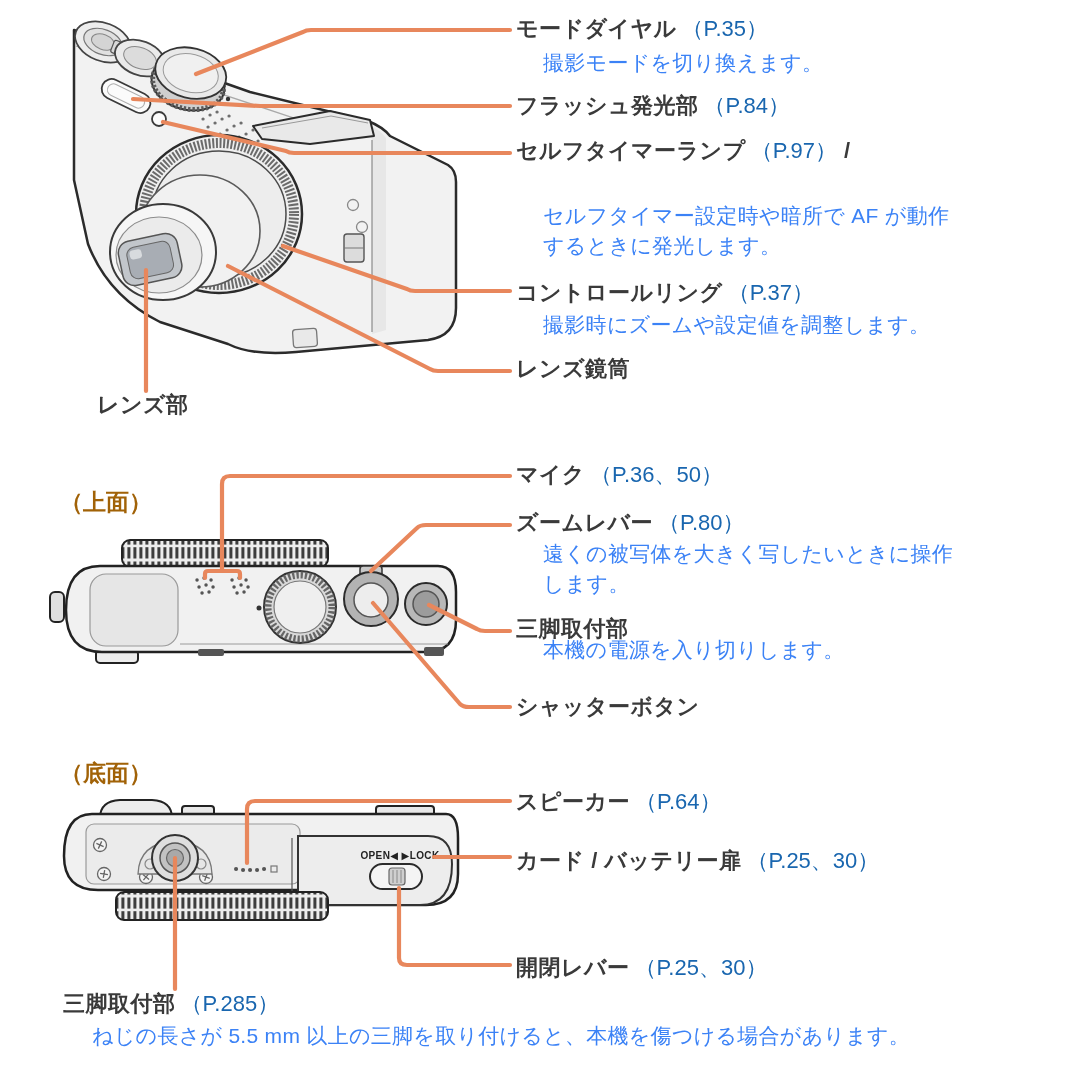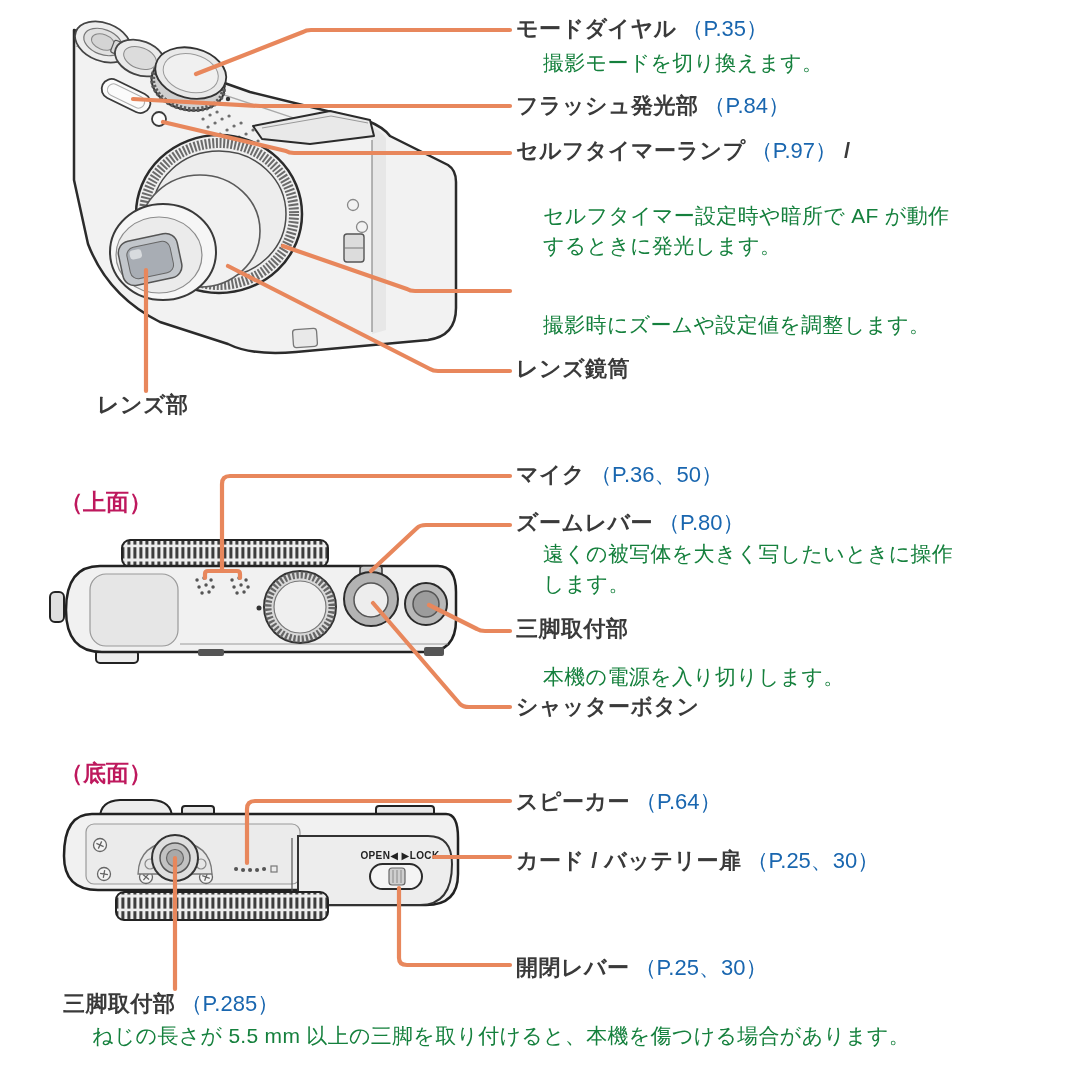--- a/index.html
+++ b/index.html
@@ -3,22 +3,22 @@
 <meta charset="utf-8">
 <style>
   html,body{margin:0;padding:0;background:#fff;}
   .page{position:relative;width:1080px;height:1072px;background:#FFFFFF;overflow:hidden;
         font-family:"Liberation Sans","DejaVu Sans",sans-serif;}
   .art{position:absolute;left:0;top:0;}
   .lbl{position:absolute;white-space:nowrap;line-height:26px;text-align:center;}
   .t{font-size:22px;font-weight:bold;color:#3A3A3A;letter-spacing:.5px;}
   .ref{font-size:22px;font-weight:normal;color:#1966AF;margin-left:5px;letter-spacing:0;}
   .sfx{font-size:22px;font-weight:bold;color:#3A3A3A;margin-left:7px;}
-  .desc{position:absolute;font-size:21px;color:#15803d;line-height:30px;white-space:pre-line;letter-spacing:.3px;}
-  .hd{position:absolute;font-size:23px;font-weight:bold;color:#be185d;white-space:nowrap;}
+  .desc{position:absolute;font-size:21px;color:#3b82f6;line-height:30px;white-space:pre-line;letter-spacing:.3px;}
+  .hd{position:absolute;font-size:23px;font-weight:bold;color:#a16207;white-space:nowrap;}
 </style>
 </head>
 <body>
 
 <div class="page">
 
 <svg class="art" width="1080" height="1072" viewBox="0 0 1080 1072">
   <defs>
     <pattern id="knurl" width="6" height="28" patternUnits="userSpaceOnUse">
       <rect width="6" height="28" fill="#EDEDED"></rect>
@@ -197,20 +197,23 @@
   <div class="lbl" style="left:516px;top:93px">
     <span class="t">フラッシュ発光部</span><span class="ref">（P.84）</span>
   </div>
 
   <div class="lbl" style="left:516px;top:138px">
     <span class="t">セルフタイマーランプ</span><span class="ref">（P.97）</span><span class="sfx">/</span>
   </div>
   <div class="desc" style="left:543px;top:201px">セルフタイマー設定時や暗所で AF が動作
 するときに発光します。</div>
 
+  <div class="lbl" style="left:516px;top:280px">
+    <span class="t">コントロールリング</span><span class="ref">（P.37）</span>
+  </div>
   <div class="desc" style="left:543px;top:310px">撮影時にズームや設定値を調整します。</div>
 
   <div class="lbl" style="left:516px;top:356px">
     <span class="t">レンズ鏡筒</span>
   </div>
 
   <div class="lbl" style="left:97px;top:392px">
     <span class="t">レンズ部</span>
   </div>
 
@@ -222,21 +225,21 @@
 
   <div class="lbl" style="left:516px;top:510px">
     <span class="t">ズームレバー</span><span class="ref">（P.80）</span>
   </div>
   <div class="desc" style="left:543px;top:539px">遠くの被写体を大きく写したいときに操作
 します。</div>
 
   <div class="lbl" style="left:516px;top:616px">
     <span class="t">三脚取付部</span>
   </div>
-  <div class="desc" style="left:543px;top:662px">本機の電源を入り切りします。</div>
+  <div class="desc" style="left:543px;top:635px">本機の電源を入り切りします。</div>
 
   <div class="lbl" style="left:516px;top:694px">
     <span class="t">シャッターボタン</span>
   </div>
 
   <div class="hd" style="left:60px;top:758px">（底面）</div>
 
   <div class="lbl" style="left:516px;top:789px">
     <span class="t">スピーカー</span><span class="ref">（P.64）</span>
   </div>

